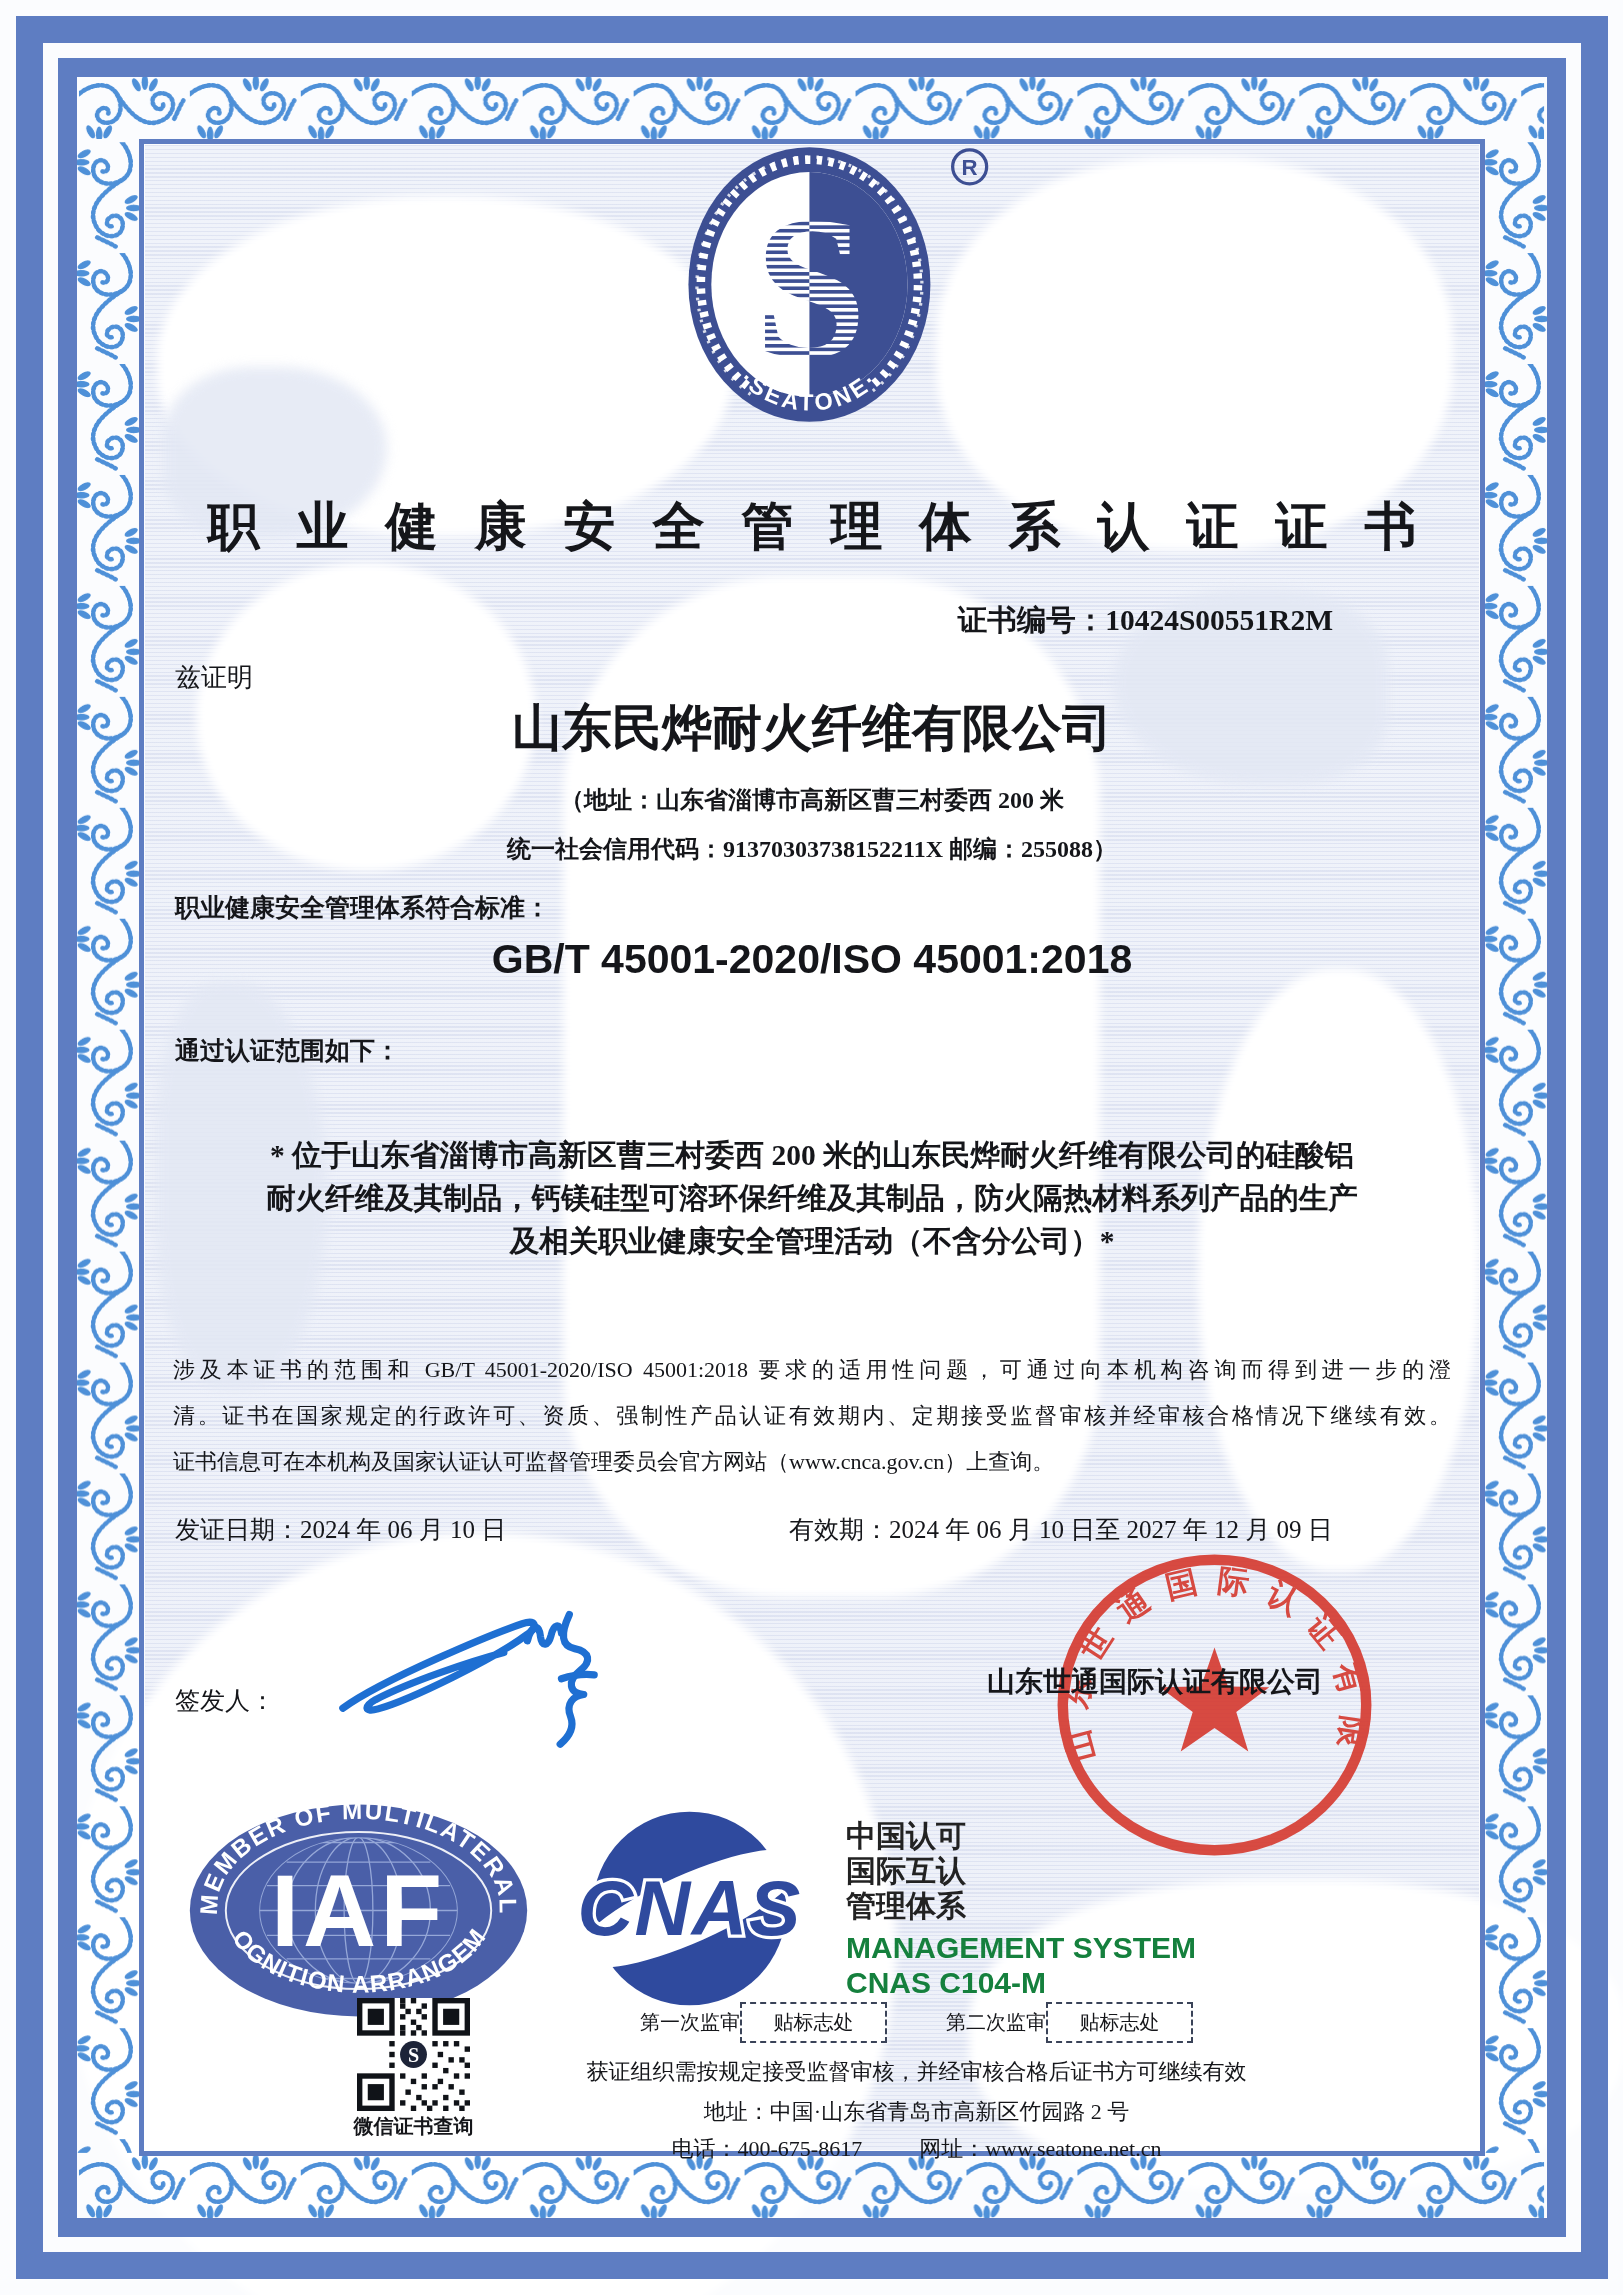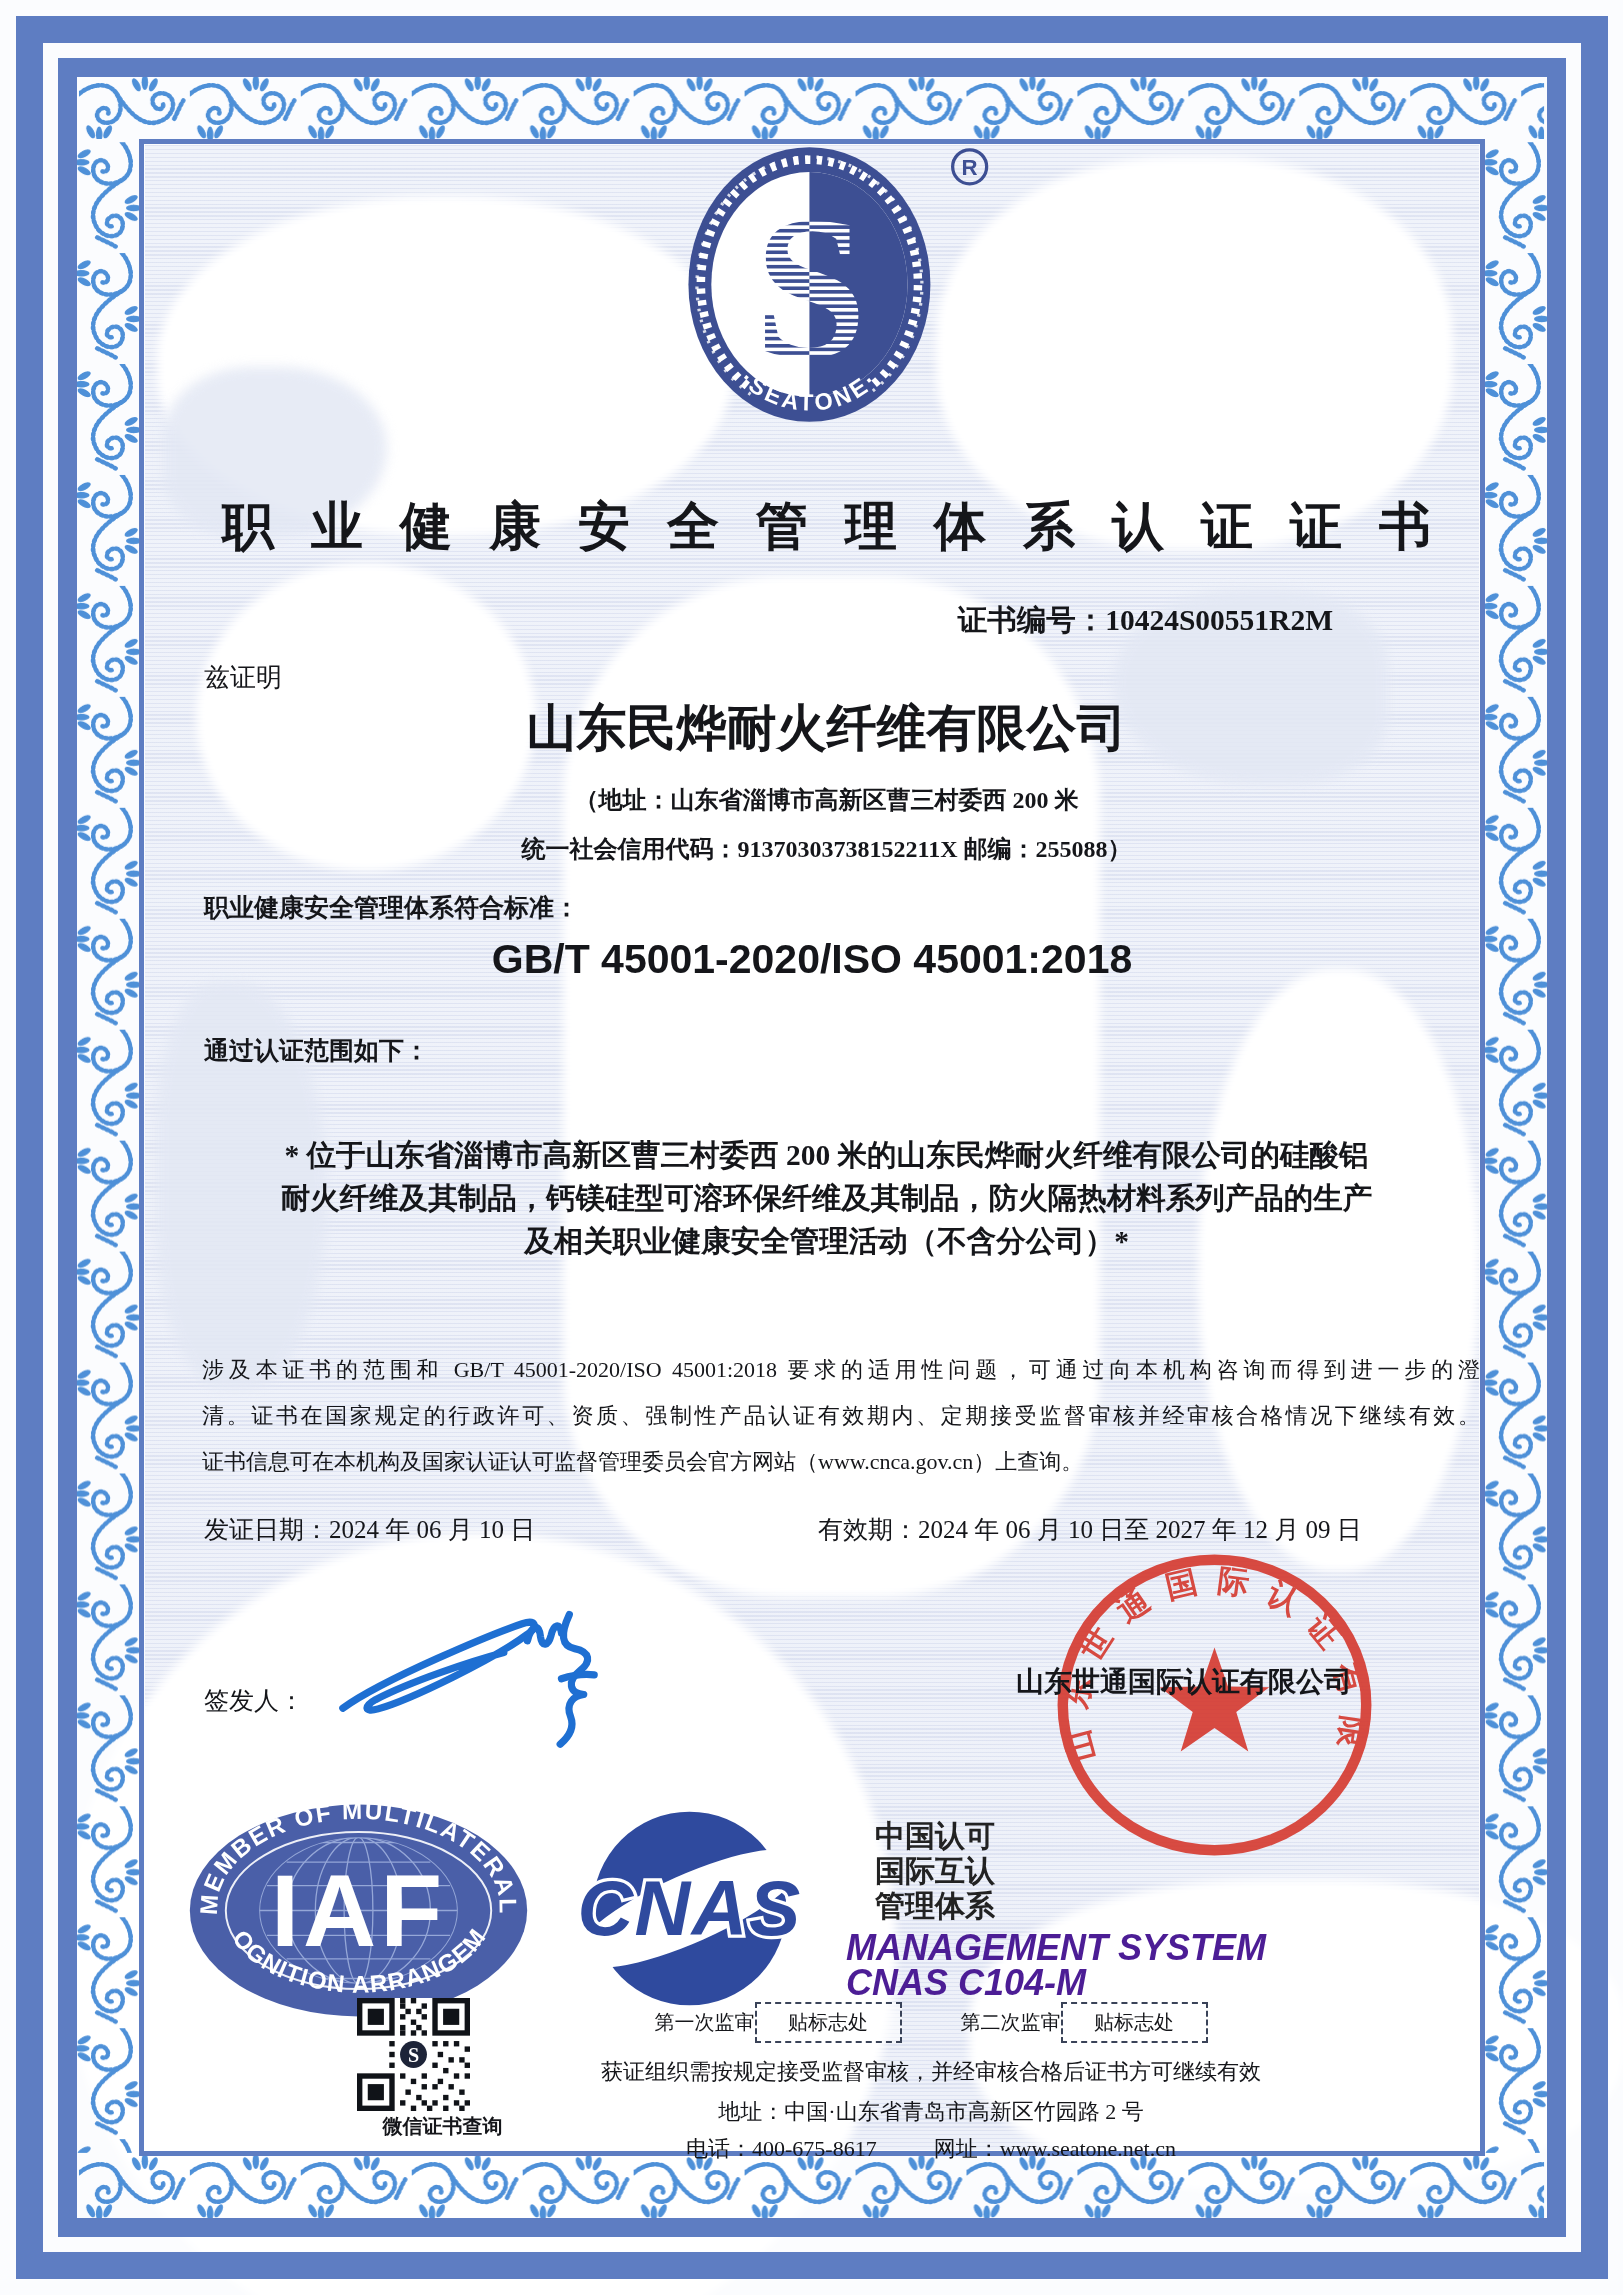--- a/index.html
+++ b/index.html
@@ -5,21 +5,21 @@
   html,body{margin:0;padding:0;background:#9aa0ad;}
   .page{position:relative;width:1624px;height:2295px;background:#fbfcfe;overflow:hidden;
         font-family:"Liberation Serif",serif;color:#15161a;}
   .abs{position:absolute;}
   .band{position:absolute;border-style:solid;border-color:#5e7dc2;}
   .bgtex{position:absolute;left:145px;top:145px;right:145px;bottom:145px;
          background:repeating-linear-gradient(180deg, rgba(124,140,198,.14) 0 1.3px, rgba(245,247,252,0) 1.3px 3.9px),
                     linear-gradient(#f0f3fa,#eef1f9);}
   .blob{position:absolute;background:#ffffff;filter:blur(4.6px);}
   .mapblob{position:absolute;background:#e3e8f4;filter:blur(5.9px);opacity:.85;}
-  .cn{font-family:"Liberation Serif",serif;padding-left:29px;}
+  .cn{font-family:"Liberation Serif",serif;}
   .sans{font-family:"Liberation Sans",sans-serif;}
   .ctr{left:0;right:0;text-align:center;}
   .b{font-weight:700;}
   .just{text-align:justify;text-align-last:justify;}
   .dashbox{border:2px dashed #3a4358;display:flex;align-items:center;justify-content:center;
            width:147px;height:41px;box-sizing:border-box;background:rgba(255,255,255,.55);}
   .frow{display:flex;align-items:center;justify-content:center;}
 </style>
 </head>
 <body>
@@ -241,21 +241,21 @@
     <circle cx="195" cy="155" r="148" fill="#2f4a9e"></circle>
     <ellipse cx="195" cy="155" rx="190" ry="52" fill="#ffffff" transform="rotate(-24 195 155)"></ellipse>
     <text x="195" y="196" font-family="'Liberation Sans',sans-serif" font-weight="700" font-style="italic" font-size="118" fill="#2f4a9e" stroke="#ffffff" stroke-width="10" paint-order="stroke" text-anchor="middle" letter-spacing="2">CNAS</text>
   </svg>
 
   <div class="abs cn" style="left:846px;top:1818px;font-size:30px;line-height:35px;font-weight:600;color:#222;">
     <div>中国认可</div>
     <div>国际互认</div>
     <div>管理体系</div>
   </div>
-  <div class="abs sans b" style="left:846px;top:1930px;font-size:36px;line-height:35px;color:#4c1d95;font-style:italic;">
+  <div class="abs sans b" style="left:846px;top:1930px;font-size:30px;line-height:35px;color:#15803d;">
     <div>MANAGEMENT SYSTEM</div>
     <div>CNAS C104-M</div>
   </div>
 
   <svg class="abs" style="left:357px;top:1998px" width="113" height="113" viewBox="0 0 168 168">
     <rect width="168" height="168" fill="#ffffff"></rect>
     <g fill="#101318">
       <rect x="0" y="0" width="56" height="56"></rect>
         <rect x="112" y="0" width="56" height="56"></rect>
         <rect x="0" y="112" width="56" height="56"></rect>

